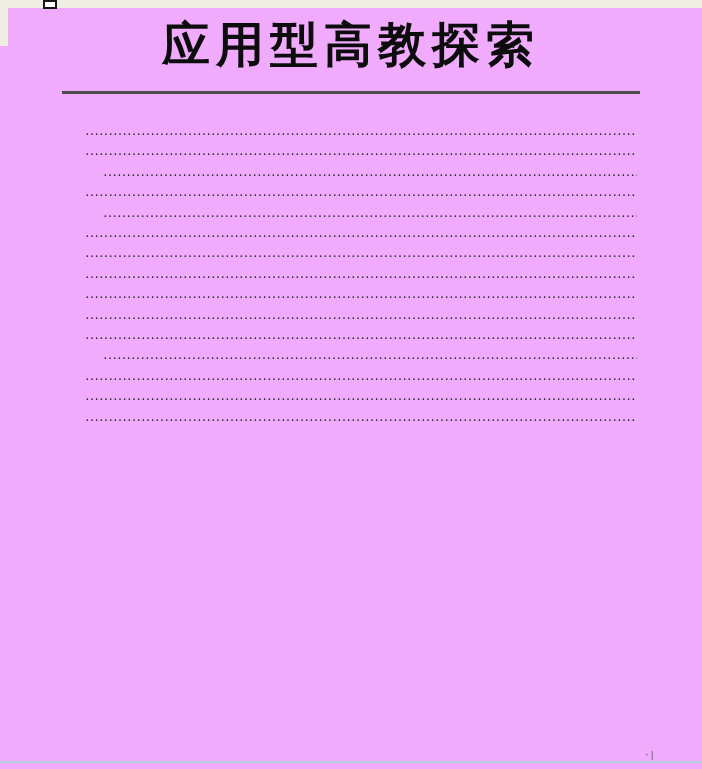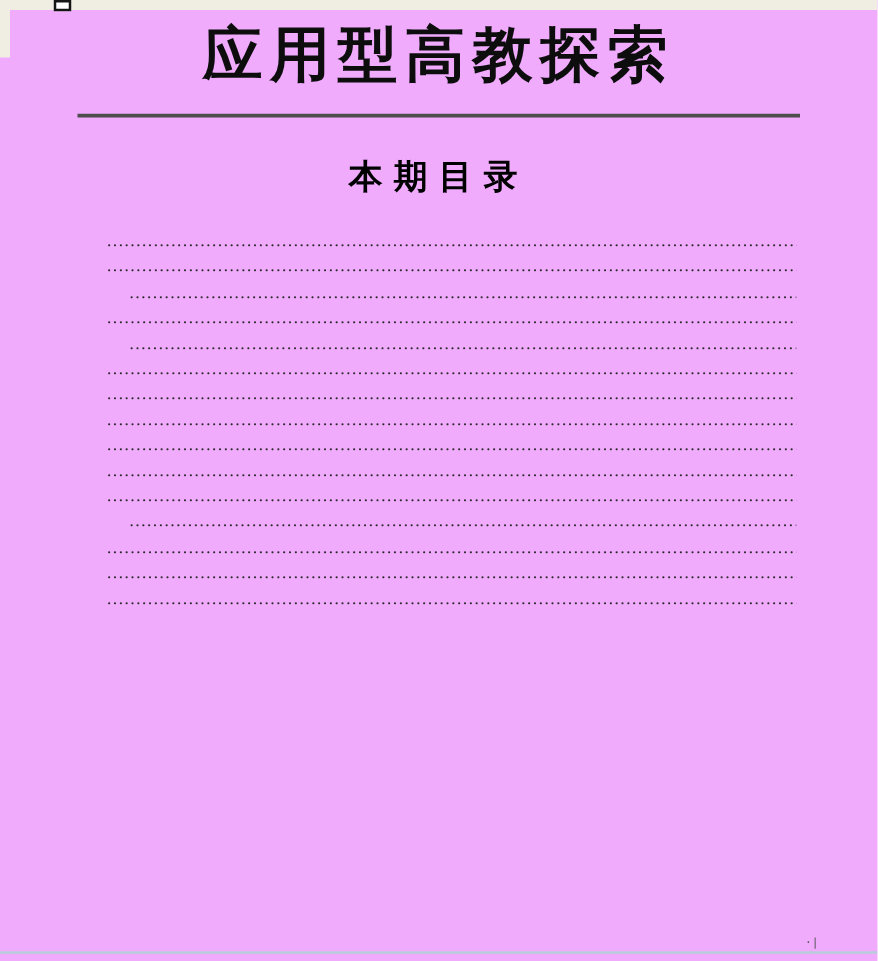--- a/index.html
+++ b/index.html
@@ -56,21 +56,20 @@
 </head>
 <body>
 
 <div class="screen">
   <div class="top-strip"></div>
   <div class="left-notch"></div>
   <div class="checkbox"></div>
 
   <h1 class="cal-title">应用型高教探索</h1>
   <hr class="rule">
-  <h2 class="toc-heading">本期目录</h2>
 
   <div class="toc" id="toc">
       <div class="row section">
         <span class="t"></span>
       </div>
       <div class="row entry">
         <span class="t"></span>
         <span class="dots"></span>
         <span class="a"></span>
       </div>

